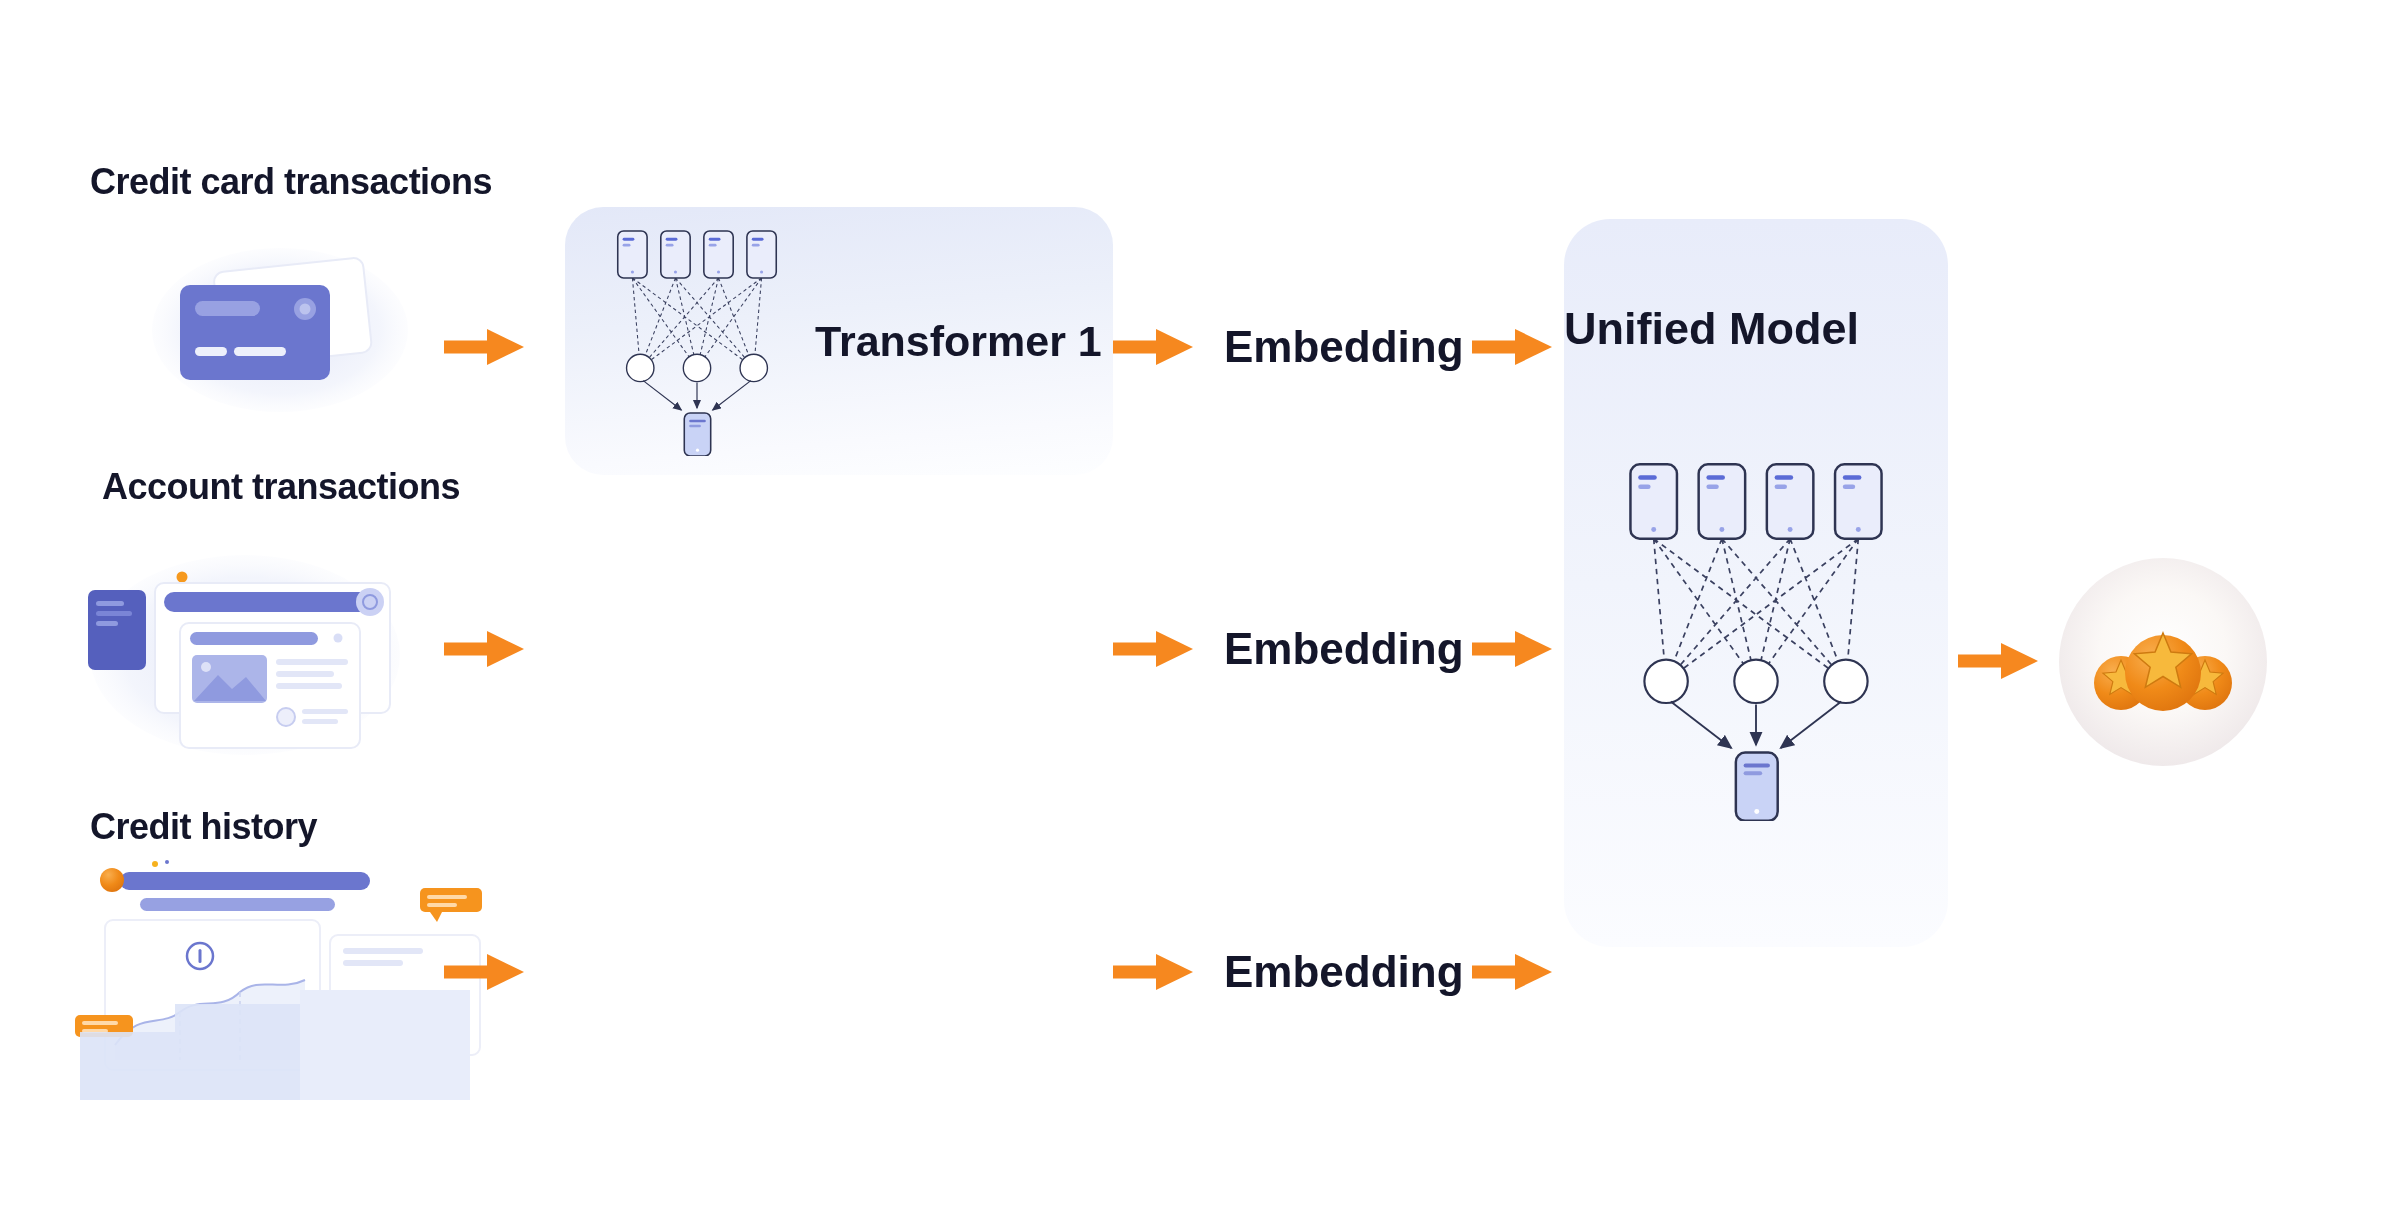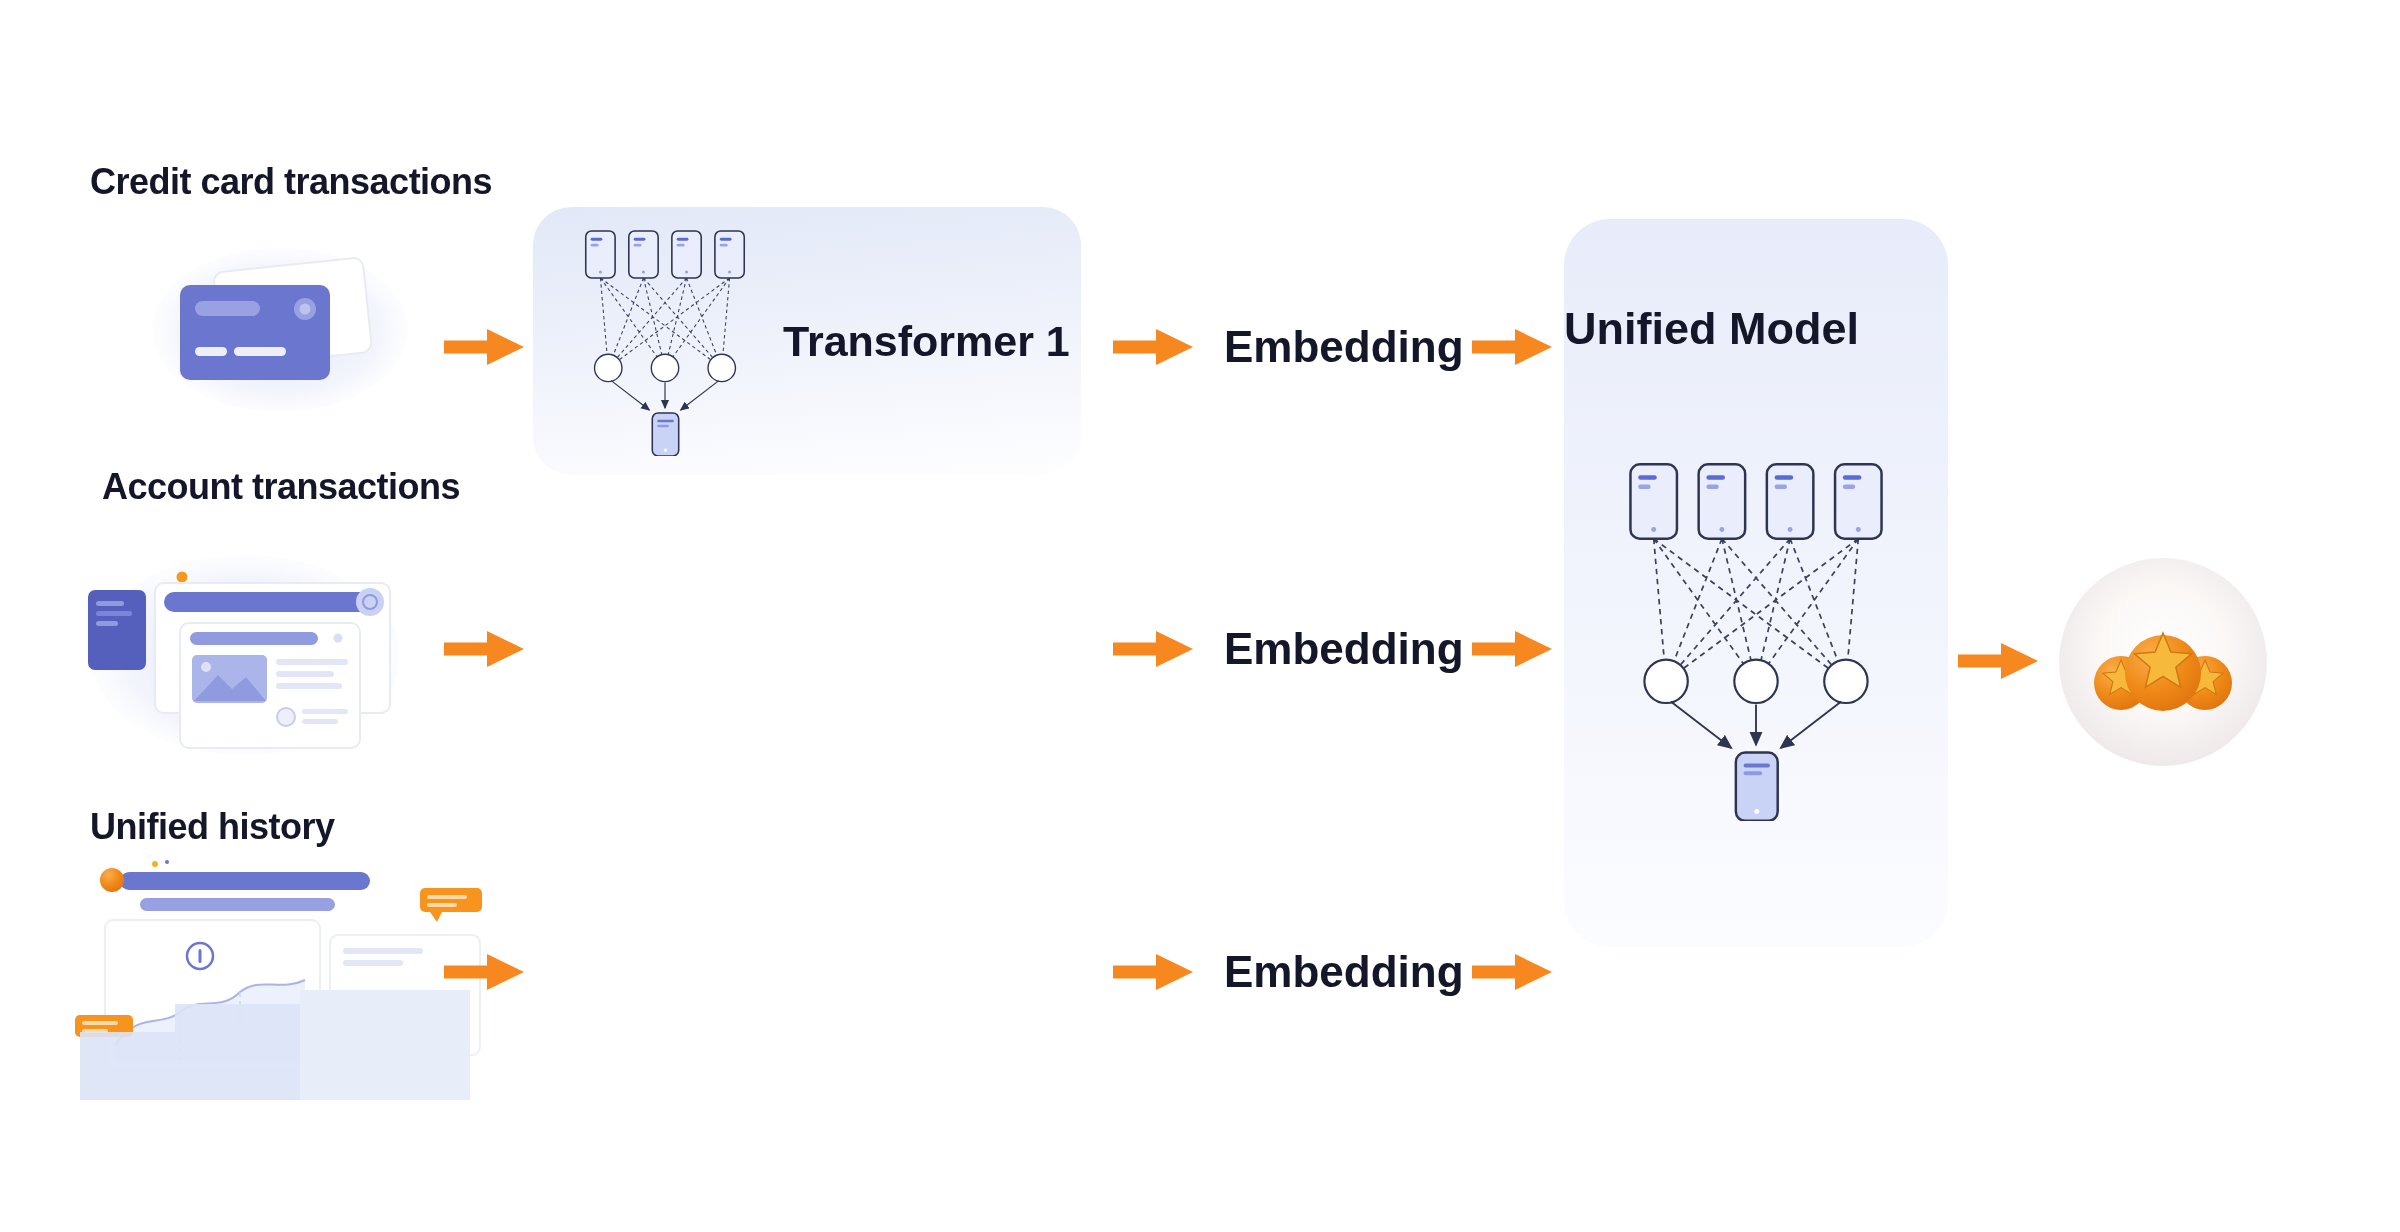--- a/index.html
+++ b/index.html
@@ -5,21 +5,21 @@
   html,body { margin:0; padding:0; background:#ffffff; }
   .canvas {
     position:relative; width:2400px; height:1232px; background:#ffffff;
     font-family:"Liberation Sans", sans-serif; overflow:hidden;
   }
   .row-label {
     position:absolute; font-size:36px; font-weight:700; color:#14162A; letter-spacing:-0.5px;
     white-space:nowrap;
   }
   .t-box {
-    position:absolute; left:533px; width:548px; height:268px; border-radius:38px;
+    position:absolute; left:565px; width:548px; height:268px; border-radius:38px;
     background:linear-gradient(175deg,#E3E8F8 0%, #ECF0FA 40%, #F9FAFE 82%, #FDFEFF 100%);
     text-align:center;
   }
   .t-label {
     position:absolute; left:250px; top:50%; transform:translateY(-50%);
     font-size:43px; font-weight:700; color:#14162A; white-space:nowrap;
   }
   .net-svg { position:absolute; left:34px; top:22px; }
   .embed-label {
     position:absolute; font-size:44px; font-weight:700; color:#14162A;
@@ -188,21 +188,21 @@
   <svg class="abs" style="left:1113px; top:629px" width="80" height="40" viewBox="0 0 80 40">
       <use href="#flowArrow"></use>
     </svg>
 
   <div class="embed-label" style="left:1224px; top:649px">Embedding</div>
 
   <svg class="abs" style="left:1472px; top:629px" width="80" height="40" viewBox="0 0 80 40">
       <use href="#flowArrow"></use>
     </svg>
 
-  <div class="row-label" style="left:90px; top:806px">Unified history</div>
+  <div class="row-label" style="left:90px; top:806px">Credit history</div>
 
   <svg class="abs" style="left:75px; top:860px" width="470" height="240" viewBox="0 0 470 240">
     <rect x="45" y="12" width="250" height="18" rx="9" fill="#6B76CE"></rect>
     <rect x="65" y="38" width="195" height="13" rx="6.5" fill="#97A1E2"></rect>
     <circle cx="37" cy="20" r="12" fill="url(#ballG)"></circle>
     <circle cx="80" cy="4" r="3" fill="#F6B11E"></circle>
     <circle cx="92" cy="2" r="2" fill="#6B76CE"></circle>
     <g>
       <rect x="30" y="60" width="215" height="150" rx="8" fill="#FFFFFF" stroke="#ECEEF8" stroke-width="2"></rect>
       <path d="M40,185 C65,150 85,168 105,152 C125,136 145,152 165,132 C185,116 205,132 230,120 L230,200 L40,200 Z" fill="#EDF1FB"></path>

